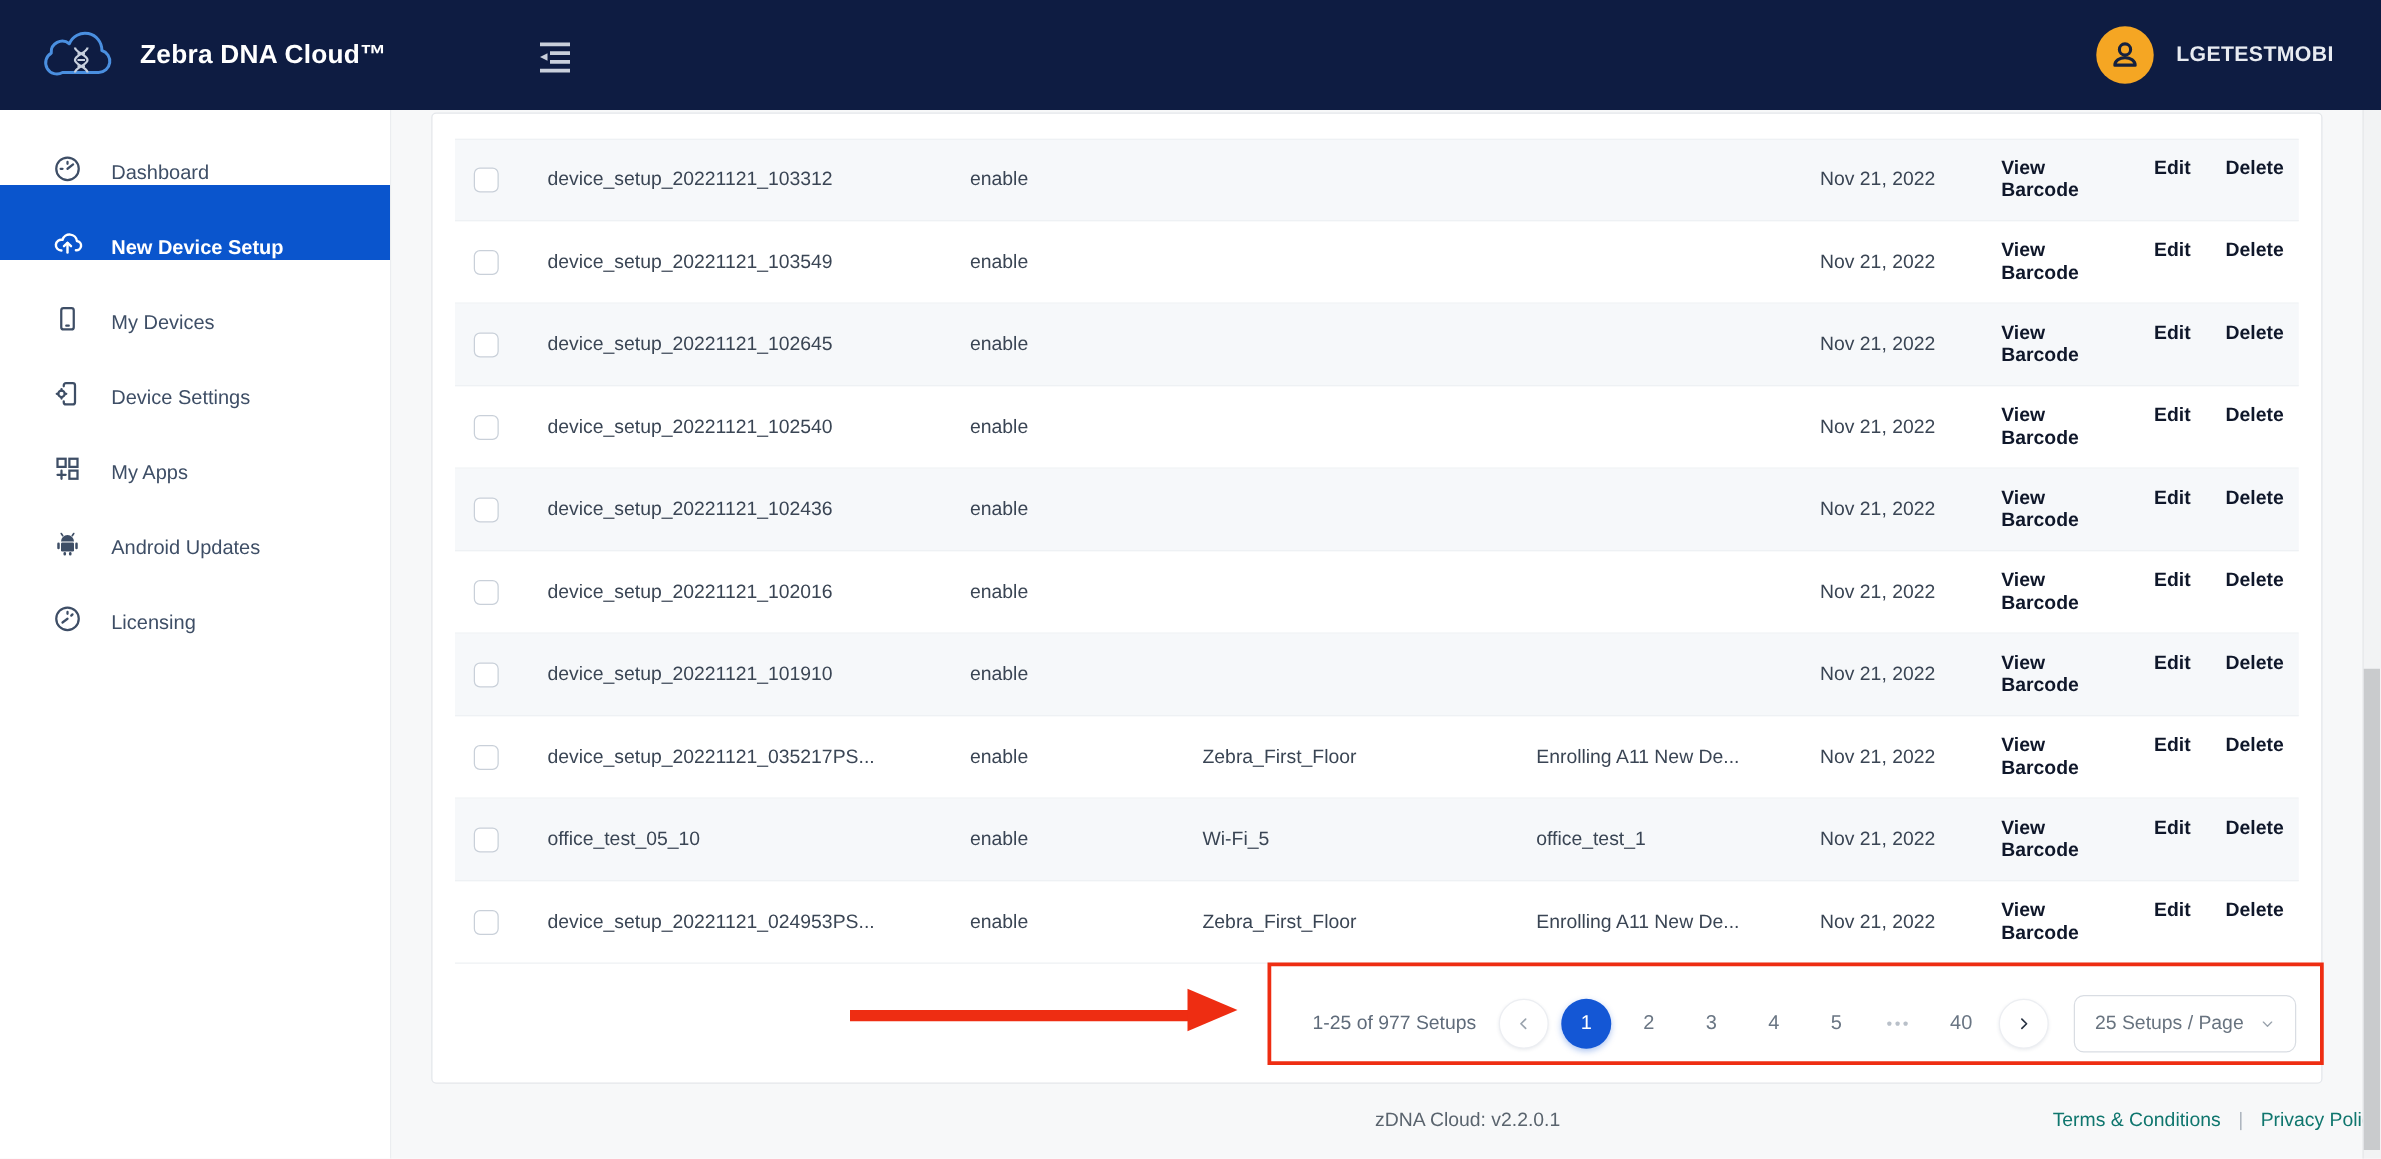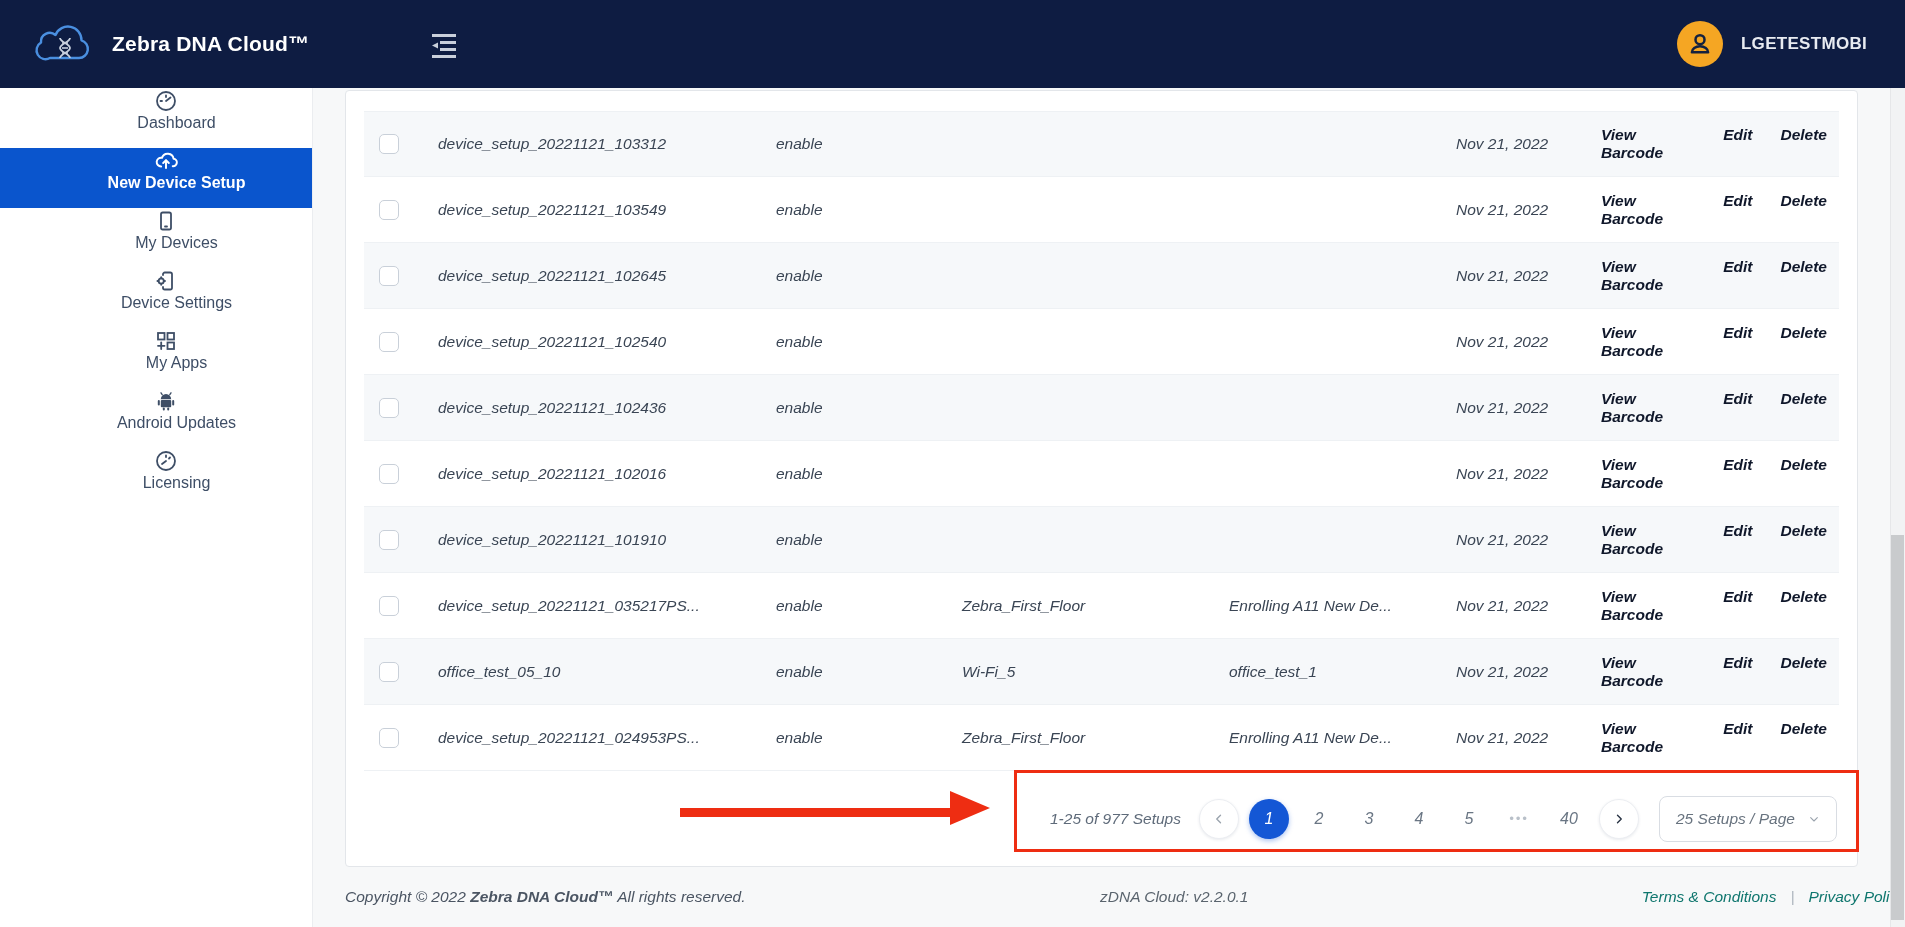--- a/index.html
+++ b/index.html
@@ -12,24 +12,24 @@
   .logo { width:62px; height:52px; margin-right:16px; }
   .app-title { color:#ffffff; font-size:21px; font-weight:700; letter-spacing:.2px; }
   .collapse-btn { margin-left:118px; cursor:pointer; display:flex; align-items:center; }
   .nav-right { display:flex; align-items:center;text-align:right; }
   .avatar { width:46px; height:46px; border-radius:50%; background:#f5a623; display:flex; align-items:center; justify-content:center; cursor:pointer; }
   .username { color:#e8ebf1; font-size:17px; font-weight:700; margin-left:18px; letter-spacing:.3px; }
 
   
   .body-row { display:flex; height:839px; }
   .sidebar { width:313px; background:#ffffff; border-right:1px solid #ebedf0; flex:none; }
-  .side-item { height:60px; display:flex; align-items:center; padding-left:41px; cursor:pointer; color:#3e4e66; font-size:16px;flex-direction:column; }
+  .side-item { height:60px; display:flex; align-items:flex-end; padding-left:41px; cursor:pointer; color:#3e4e66; font-size:16px; }
   .side-item .sicon { width:26px; height:26px; margin-right:22px; display:flex; align-items:center; justify-content:center; flex:none; }
   .side-item.active { background:#0a55cd; color:#ffffff; font-weight:700; }
-  .main { flex:1; padding:2px 0 1px 32px;font-style:italic; }
+  .main { flex:1; padding:2px 0 1px 32px; }
 
   
   .card { width:1513px; height:777px; background:#ffffff; border:1px solid #e3e6ea; border-radius:4px; overflow:hidden; }
   .tbl { padding-top:20px; }
   .trow { height:66px; display:flex; align-items:center; margin:0 18px; border-bottom:1px solid #eef1f4; font-size:15.5px; color:#3a4554; }
   .trow:nth-child(odd) { background:#f6f8fa; }
   .trow:first-child { border-top:1px solid #eef1f4; }
   .c-check { width:74px; flex:none; }
   .checkbox { display:block; width:20px; height:20px; margin-left:15px; border:1.5px solid #c9d0d9; border-radius:5px; background:#fff; cursor:pointer; }
   .c-name { width:338px; flex:none; }
@@ -378,21 +378,20 @@
         <span class="pg-size">
           <span>25 Setups / Page</span>
           <svg viewBox="0 0 24 24" width="16" height="16">
               <polyline points="7,10 12,15 17,10" fill="none" stroke="#9aa3ad" stroke-width="1.6" stroke-linecap="round" stroke-linejoin="round"></polyline>
             </svg>
         </span>
       </div>
     </div>
 
     <footer class="footer">
-      <span><span>Copyright © 2022 </span><b>Zebra DNA Cloud™</b><span> All rights reserved.</span></span>
       <span class="f-version">zDNA Cloud: v2.2.0.1</span>
       <span class="f-links">
         <span class="f-link">Terms &amp; Conditions</span>
         <span class="f-sep">|</span>
         <span class="f-link">Privacy Policy</span>
       </span>
     </footer>
   </main>
 </div>
 

